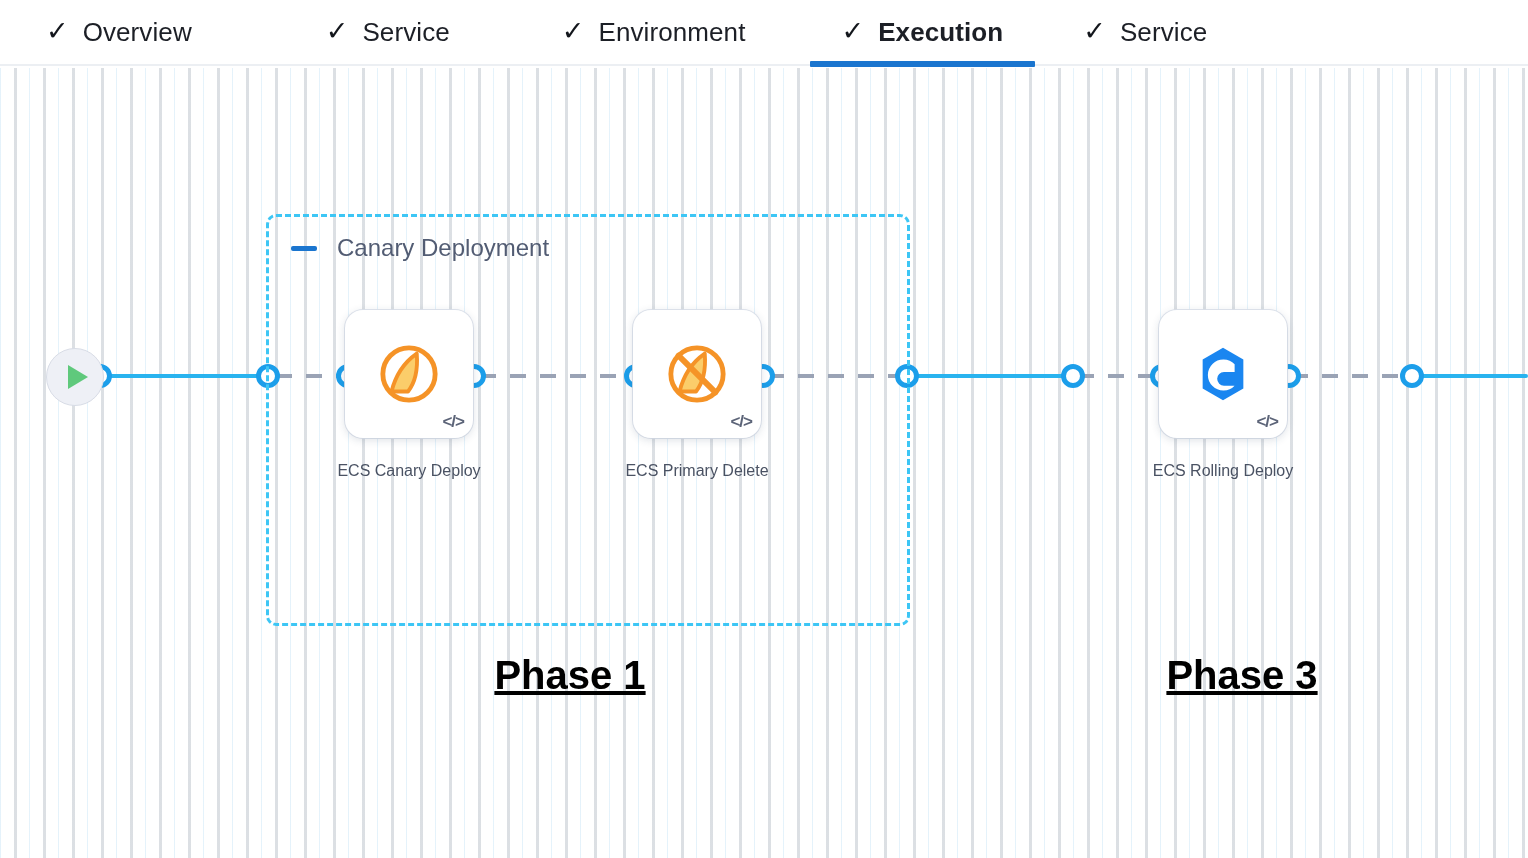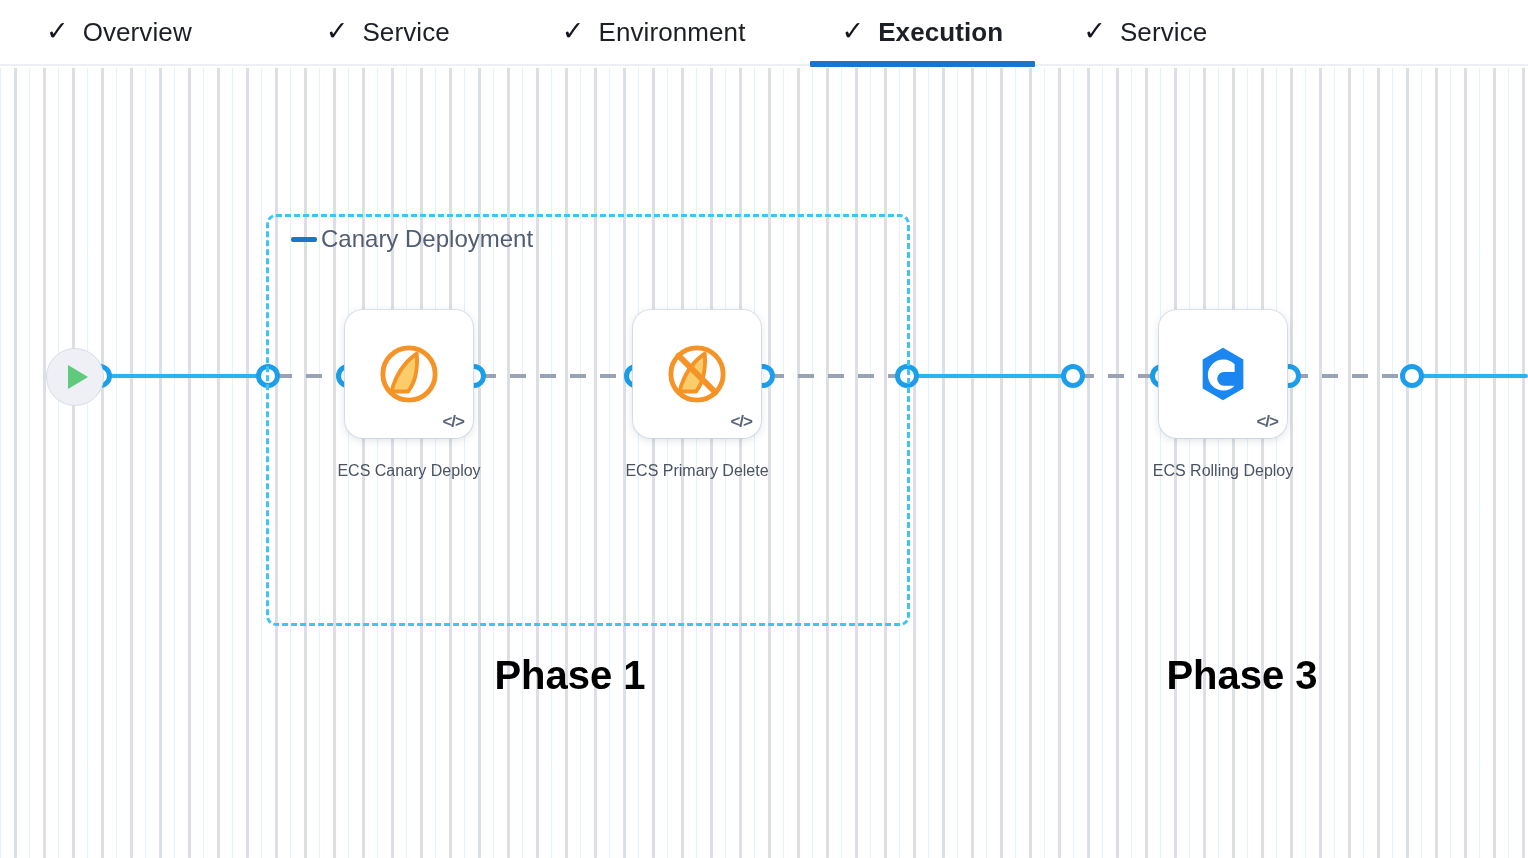--- a/index.html
+++ b/index.html
@@ -139,24 +139,24 @@
 
   
   .group {
     position: absolute;
     border: 3px dashed #3dc6f5;
     border-radius: 10px;
     background: transparent;
   }
   .group-header {
     position: absolute;
-    top: 8px; left: 22px;
+    top: 17px; left: 22px;
     display: flex;
     align-items: center;
-    gap: 4px;
+    gap: 20px;
     cursor: pointer;
   }
   .collapse-icon {
     width: 26px; height: 5px;
     background: #1a75cf;
     border-radius: 2px;
     display: inline-block;
   }
   .group-title {
     font-size: 24px;
@@ -199,20 +199,21 @@
   }
 
   
   .phase {
     position: absolute;
     text-align: center;
     font-size: 40px;
     font-weight: bold;
     color: #000000;
     white-space: nowrap;
+    text-decoration: underline;
   }
 </style>
 </head>
 <body>
 
 <div id="app">
 
   <div class="tabbar">
     <div class="tab" style="margin-left:42px">
       <span class="tab-check">✓</span>

